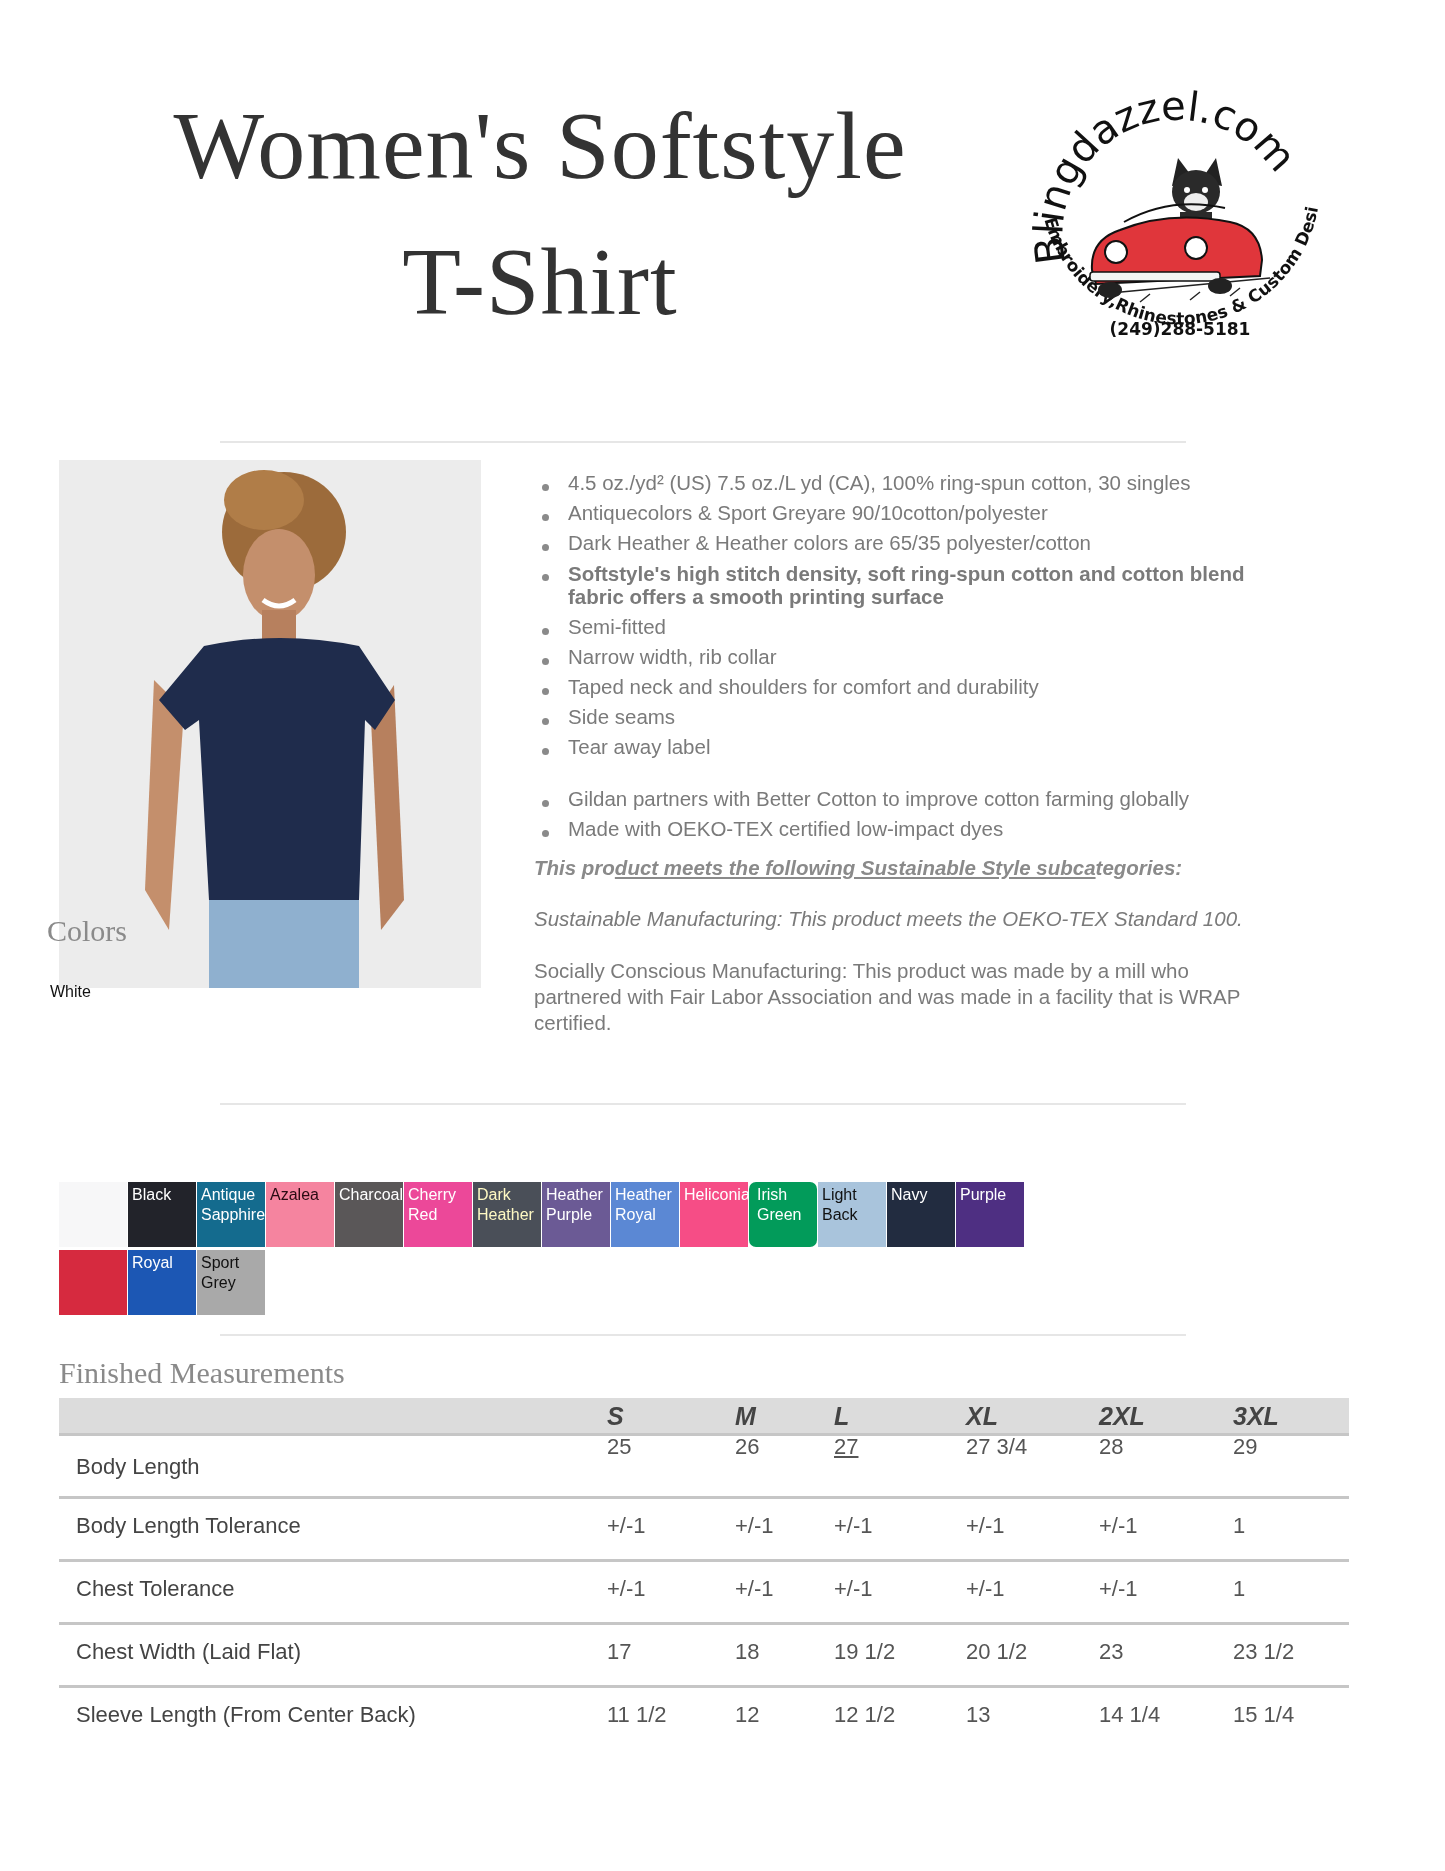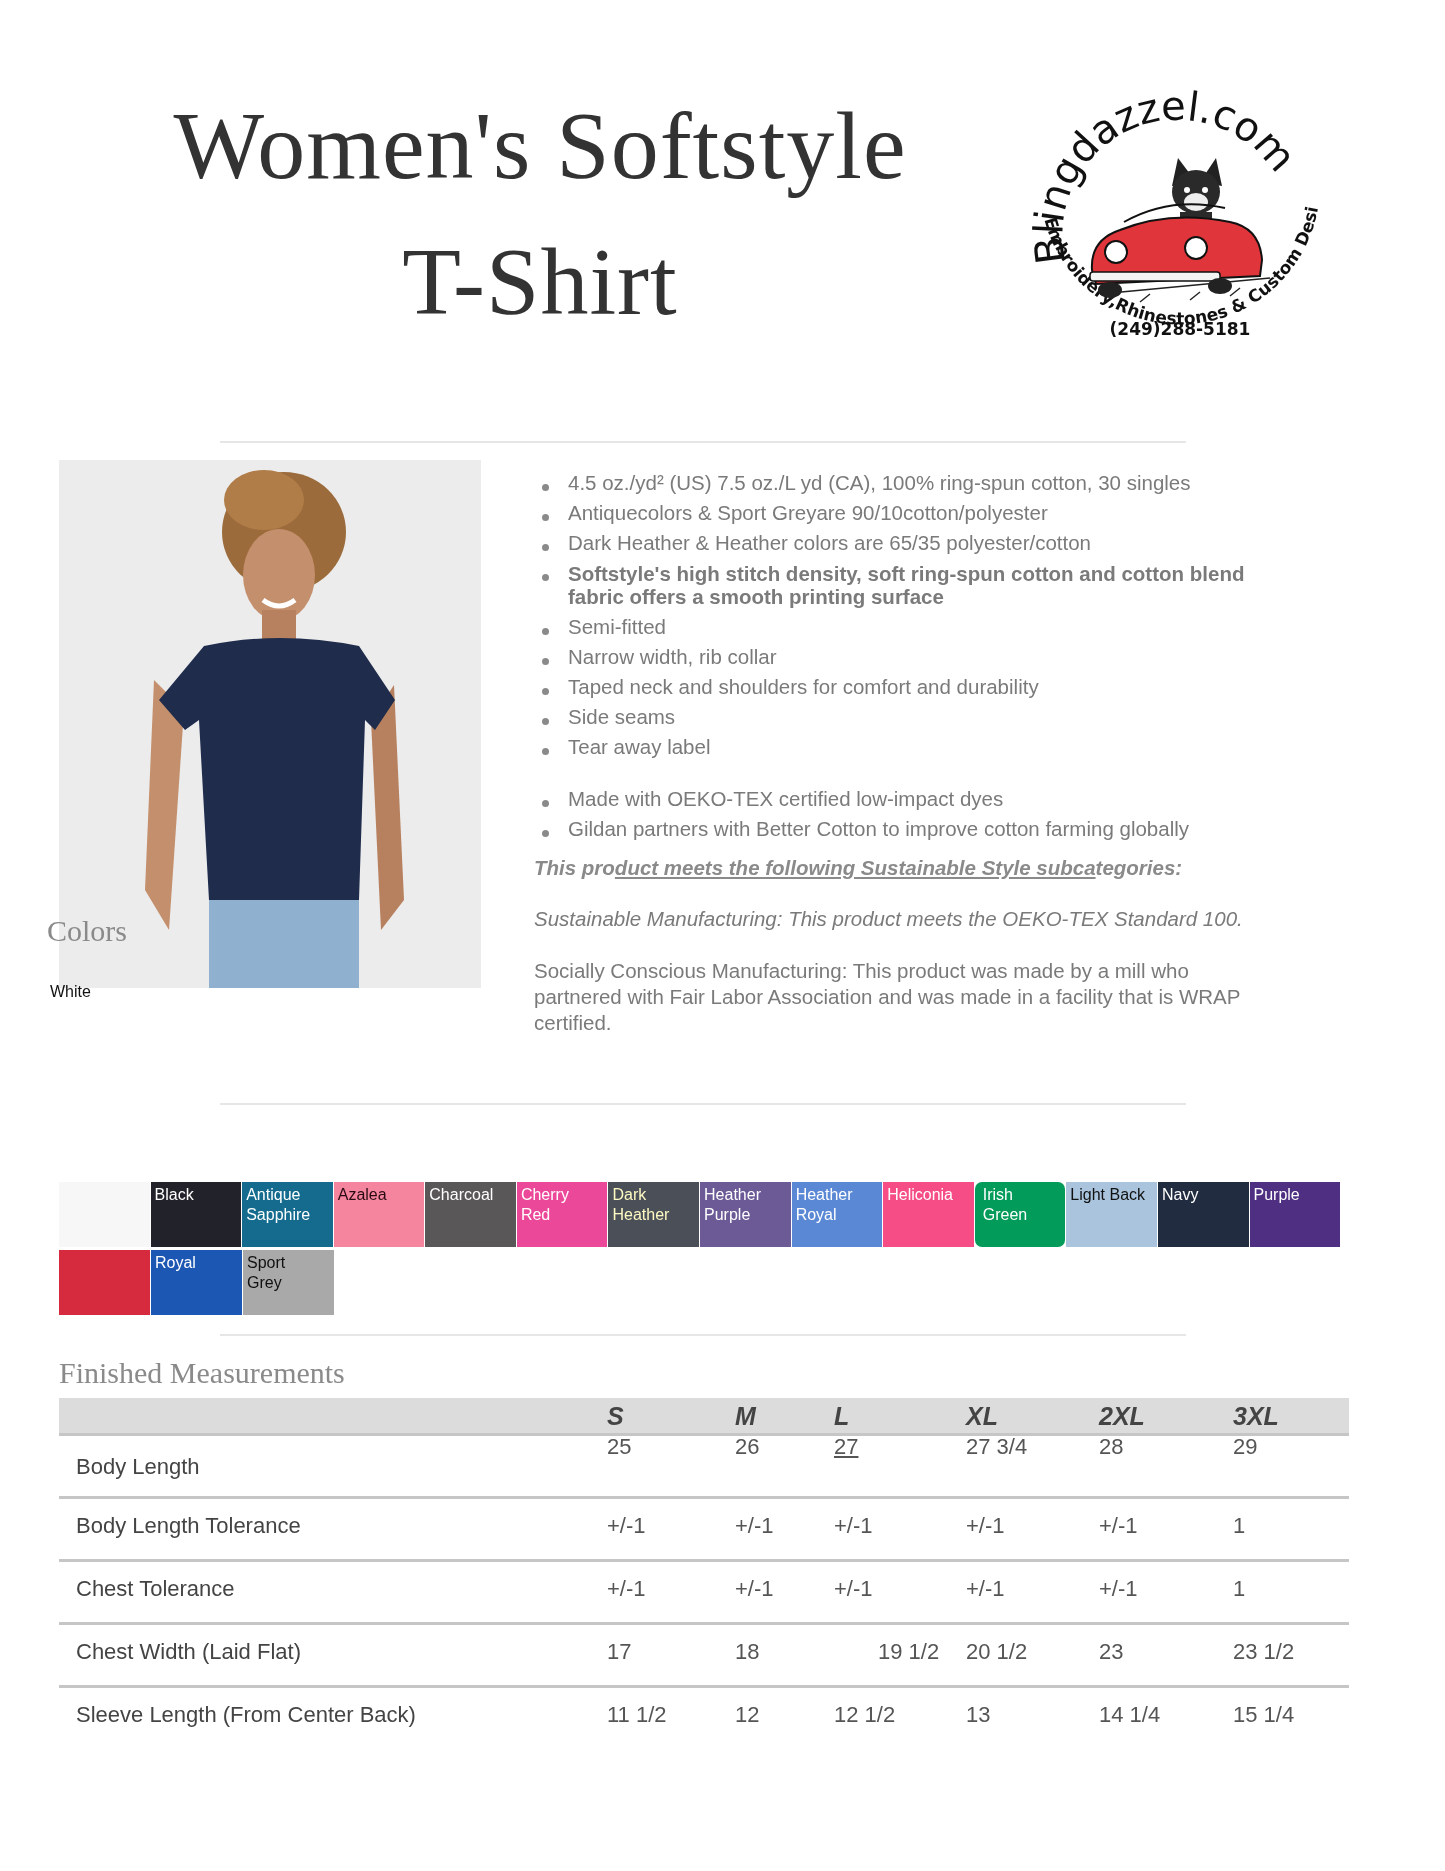--- a/index.html
+++ b/index.html
@@ -44,21 +44,21 @@
   .sustain-heading {
     margin-top: 16px; font-style: italic; font-weight: bold; font-size: 20.5px; color: #8a8a8a;
   }
   .sustain-heading .ul { text-decoration: underline; }
   .para { margin-top: 26px; line-height: 26px; font-size: 20.5px; color: #7a7a7a; }
 
   
   .swatches { position: absolute; left: 59px; top: 1182px; width: 1282px; }
   .sw-row { display: flex; }
   .sw {
-    width: 91px; height: 65px; margin-right: 1px; margin-bottom: 3px; position: relative;
+    width: 68px; height: 65px; margin-right: 1px; margin-bottom: 3px; position: relative;
     font-size: 16px; line-height: 20px; padding: 3px 4px; color: #fff; overflow: visible;
   }
   .sw span { display: block; white-space: pre-line; }
 
   
   .meas-heading {
     position: absolute; left: 59px; top: 1356px;
     font-family: "Liberation Serif", serif; font-size: 30px; color: #8a8a8a;
   }
   .table { position: absolute; left: 59px; top: 1398px; width: 1290px; }
@@ -155,22 +155,22 @@
     <li>Antiquecolors &amp; Sport Greyare 90/10cotton/polyester</li>
     <li>Dark Heather &amp; Heather colors are 65/35 polyester/cotton</li>
     <li style="line-height:23px;font-weight:bold;">Softstyle's high stitch density, soft ring-spun cotton and cotton blend fabric offers a smooth printing surface</li>
     <li>Semi-fitted</li>
     <li>Narrow width, rib collar</li>
     <li>Taped neck and shoulders for comfort and durability</li>
     <li>Side seams</li>
     <li>Tear away label</li>
   </ul>
   <ul class="list2">
+    <li>Gildan partners with Better Cotton to improve cotton farming globally</li>
     <li>Made with OEKO-TEX certified low-impact dyes</li>
-    <li>Gildan partners with Better Cotton to improve cotton farming globally</li>
   </ul>
   <div class="sustain-heading" style="margin-left:-2px;">
     <span>This pro</span><span class="ul">duct meets the following Sustainable Style subca</span><span>tegories:</span>
   </div>
   <p class="para" style="margin-left:-2px;font-style:italic;">Sustainable Manufacturing: This product meets the OEKO-TEX Standard 100.</p>
   <p class="para" style="margin-left:-2px;">Socially Conscious Manufacturing: This product was made by a mill who partnered with Fair Labor Association and was made in a facility that is WRAP certified.</p>
 </div>
 
 <div class="divider" style="left:220px; top:1103px; width:966px;"></div>
 
@@ -276,21 +276,21 @@
         <div class="td" style="left: 676px; top: 14px;">+/-1</div>
         <div class="td" style="left: 775px; top: 14px;">+/-1</div>
         <div class="td" style="left: 907px; top: 14px;">+/-1</div>
         <div class="td" style="left: 1040px; top: 14px;">+/-1</div>
         <div class="td" style="left: 1174px; top: 14px;">1</div>
       </div>
       <div class="trow">
         <div class="td-label" style="top: 14px;">Chest Width (Laid Flat)</div>
         <div class="td" style="left: 548px; top: 14px;">17</div>
         <div class="td" style="left: 676px; top: 14px;">18</div>
-        <div class="td" style="left: 819px; top: 14px;">19 1/2</div>
+        <div class="td" style="left: 775px; top: 14px;">19 1/2</div>
         <div class="td" style="left: 907px; top: 14px;">20 1/2</div>
         <div class="td" style="left: 1040px; top: 14px;">23</div>
         <div class="td" style="left: 1174px; top: 14px;">23 1/2</div>
       </div>
       <div class="trow">
         <div class="td-label" style="top: 14px;">Sleeve Length (From Center Back)</div>
         <div class="td" style="left: 548px; top: 14px;">11 1/2</div>
         <div class="td" style="left: 676px; top: 14px;">12</div>
         <div class="td" style="left: 775px; top: 14px;">12 1/2</div>
         <div class="td" style="left: 907px; top: 14px;">13</div>

